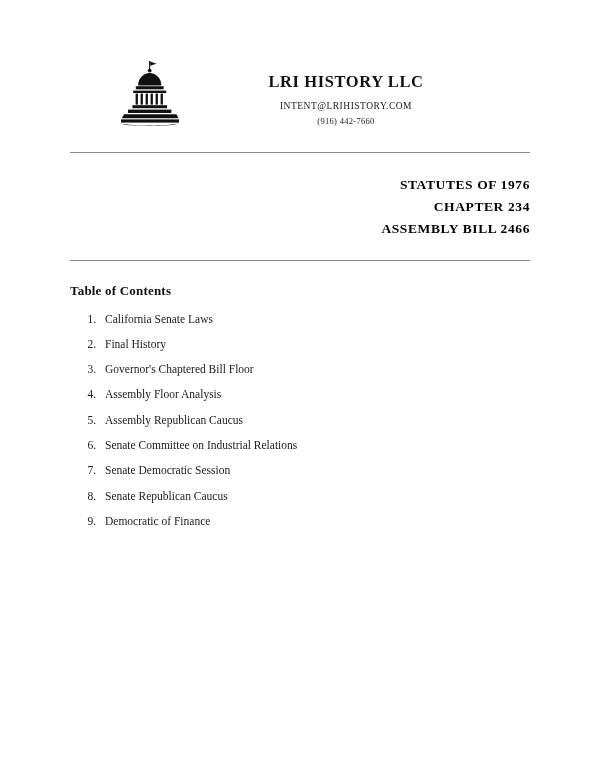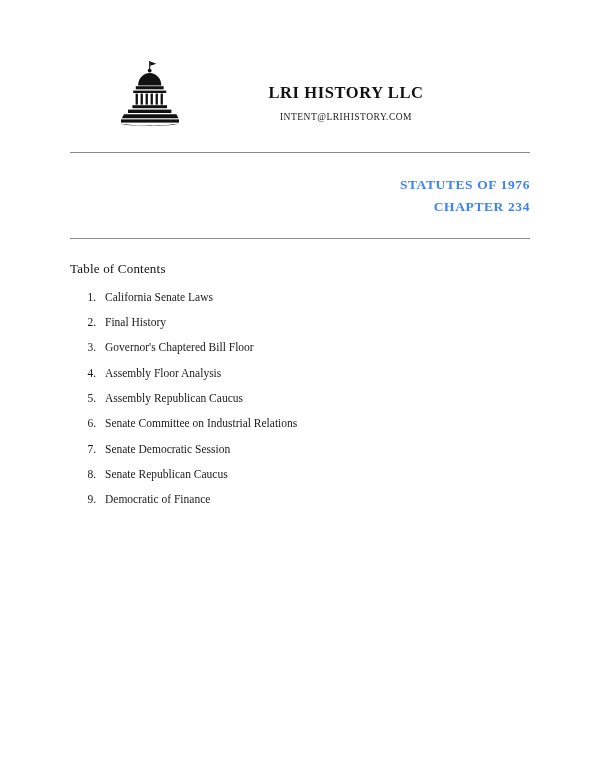--- a/index.html
+++ b/index.html
@@ -83,30 +83,30 @@
   .title-block {
     width: 460px;
     margin: 0 auto;
     text-align: right;
     padding-top: 21px;
   }
   .title-line {
     font-size: 13.5px;
     font-weight: bold;
     letter-spacing: 0.6px;
-    color: #3b82f6;
+    color: #000000;
     line-height: 1.62;
   }
 
   
   .toc-heading {
     width: 460px;
     margin: 0 auto;
     font-size: 13px;
-    font-weight: normal;
+    font-weight: bold;
     color: #111;
     padding-top: 22px;
     letter-spacing: 0.2px;
   }
   .toc-list {
     width: 460px;
     margin: 0 auto;
     padding: 14px 0 0 0;
     list-style: none;
   }
@@ -165,29 +165,31 @@
           <rect x="2.0" y="59.4" width="58" height="3.2"></rect>
 
           <path d="M1.0 63.6 c14 2.6 45 2.6 59 0 c-6 3.2 -53 3.2 -59 0 z"></path>
         </g>
       </svg>
     </div>
 
     <div class="org-block">
       <div class="org-name">LRI HISTORY LLC</div>
       <div class="org-email">INTENT@LRIHISTORY.COM</div>
+      <div class="org-phone">(916) 442-7660</div>
     </div>
 
   </div>
 
   <div class="rule rule-top"></div>
 
   <div class="title-block">
     <div class="title-line">STATUTES OF 1976</div>
     <div class="title-line">CHAPTER  234</div>
+    <div class="title-line">ASSEMBLY BILL 2466</div>
   </div>
 
   <div class="rule rule-bottom"></div>
 
   <div class="toc-heading">Table of Contents</div>
 
   <ol class="toc-list">
     <li class="toc-item">
       <span class="toc-num">1.</span>
       <span class="toc-label">California Senate Laws</span>

